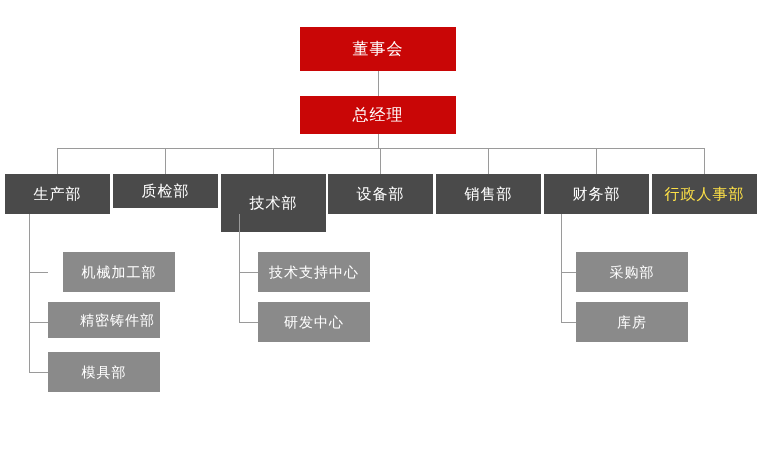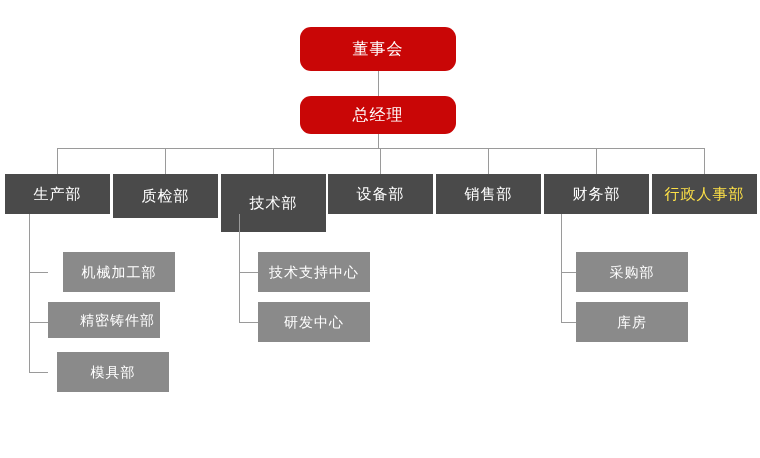--- a/index.html
+++ b/index.html
@@ -32,21 +32,20 @@
     font-size: 15px;
     letter-spacing: 1px;
     line-height: 1;
     white-space: nowrap;
     user-select: none;
   }
 
   .node.level-0 {
     background: #c90606;
     font-size: 16px;
-    border-radius: 11px;
   }
   .node.level-1 {
     background: #4a4a4a;
     font-size: 15px;
   }
   .node.level-2 {
     background: #8a8a8a;
     font-size: 14px;
   }
 
@@ -75,42 +74,42 @@
   <div class="connector v" style="left: 57px; top: 148px; height: 26px; background: rgb(154, 154, 154);"></div>
   <div class="connector v" style="left: 165px; top: 148px; height: 26px; background: rgb(154, 154, 154);"></div>
   <div class="connector v" style="left: 273px; top: 148px; height: 26px; background: rgb(154, 154, 154);"></div>
   <div class="connector v" style="left: 380px; top: 148px; height: 26px; background: rgb(154, 154, 154);"></div>
   <div class="connector v" style="left: 488px; top: 148px; height: 26px; background: rgb(154, 154, 154);"></div>
   <div class="connector v" style="left: 596px; top: 148px; height: 26px; background: rgb(154, 154, 154);"></div>
   <div class="connector v" style="left: 704px; top: 148px; height: 26px; background: rgb(154, 154, 154);"></div>
 
   <div class="node level-1" style="left: 5px; top: 174px; width: 105px; height: 40px; background: rgb(74, 74, 74); color: rgb(255, 255, 255);">生产部</div>
 
-  <div class="node level-1" style="left: 113px; top: 174px; width: 105px; height: 44px; background: rgb(74, 74, 74); color: rgb(255, 255, 255);">质检部</div>
+  <div class="node level-1" style="left: 113px; top: 174px; width: 105px; height: 34px; background: rgb(74, 74, 74); color: rgb(255, 255, 255);">质检部</div>
 
   <div class="node level-1" style="left: 221px; top: 174px; width: 105px; height: 58px; background: rgb(74, 74, 74); color: rgb(255, 255, 255);">技术部</div>
 
   <div class="node level-1" style="left: 328px; top: 174px; width: 105px; height: 40px; background: rgb(74, 74, 74); color: rgb(255, 255, 255);">设备部</div>
 
   <div class="node level-1" style="left: 436px; top: 174px; width: 105px; height: 40px; background: rgb(74, 74, 74); color: rgb(255, 255, 255);">销售部</div>
 
   <div class="node level-1" style="left: 544px; top: 174px; width: 105px; height: 40px; background: rgb(74, 74, 74); color: rgb(255, 255, 255);">财务部</div>
 
   <div class="node level-1" style="left: 652px; top: 174px; width: 105px; height: 40px; background: rgb(74, 74, 74); color: #fde047;">行政人事部</div>
 
   <div class="connector v" style="left: 29px; top: 214px; height: 158px; background: rgb(154, 154, 154);"></div>
   <div class="connector h" style="left: 29px; top: 272px; width: 19px; background: rgb(154, 154, 154);"></div>
   <div class="connector h" style="left: 29px; top: 322px; width: 19px; background: rgb(154, 154, 154);"></div>
   <div class="connector h" style="left: 29px; top: 372px; width: 19px; background: rgb(154, 154, 154);"></div>
 
   <div class="node level-2" style="left: 48px; top: 252px; width: 112px; height: 40px; background: rgb(138, 138, 138); color: rgb(255, 255, 255); margin-left: 15px;">机械加工部</div>
 
   <div class="node level-2" style="left: 48px; top: 302px; width: 112px; height: 36px; background: rgb(138, 138, 138); color: rgb(255, 255, 255); padding-left: 27px;">精密铸件部</div>
 
-  <div class="node level-2" style="left: 48px; top: 352px; width: 112px; height: 40px; background: rgb(138, 138, 138); color: rgb(255, 255, 255); margin-left: 9px;">模具部</div>
+  <div class="node level-2" style="left: 48px; top: 352px; width: 112px; height: 40px; background: rgb(138, 138, 138); color: rgb(255, 255, 255);">模具部</div>
 
   <div class="connector v" style="left: 239px; top: 214px; height: 108px; background: rgb(154, 154, 154);"></div>
   <div class="connector h" style="left: 239px; top: 272px; width: 19px; background: rgb(154, 154, 154);"></div>
   <div class="connector h" style="left: 239px; top: 322px; width: 19px; background: rgb(154, 154, 154);"></div>
 
   <div class="node level-2" style="left: 258px; top: 252px; width: 112px; height: 40px; background: rgb(138, 138, 138); color: rgb(255, 255, 255);">技术支持中心</div>
 
   <div class="node level-2" style="left: 258px; top: 302px; width: 112px; height: 40px; background: rgb(138, 138, 138); color: rgb(255, 255, 255);">研发中心</div>
 
   <div class="connector v" style="left: 561px; top: 214px; height: 108px; background: rgb(154, 154, 154);"></div>

